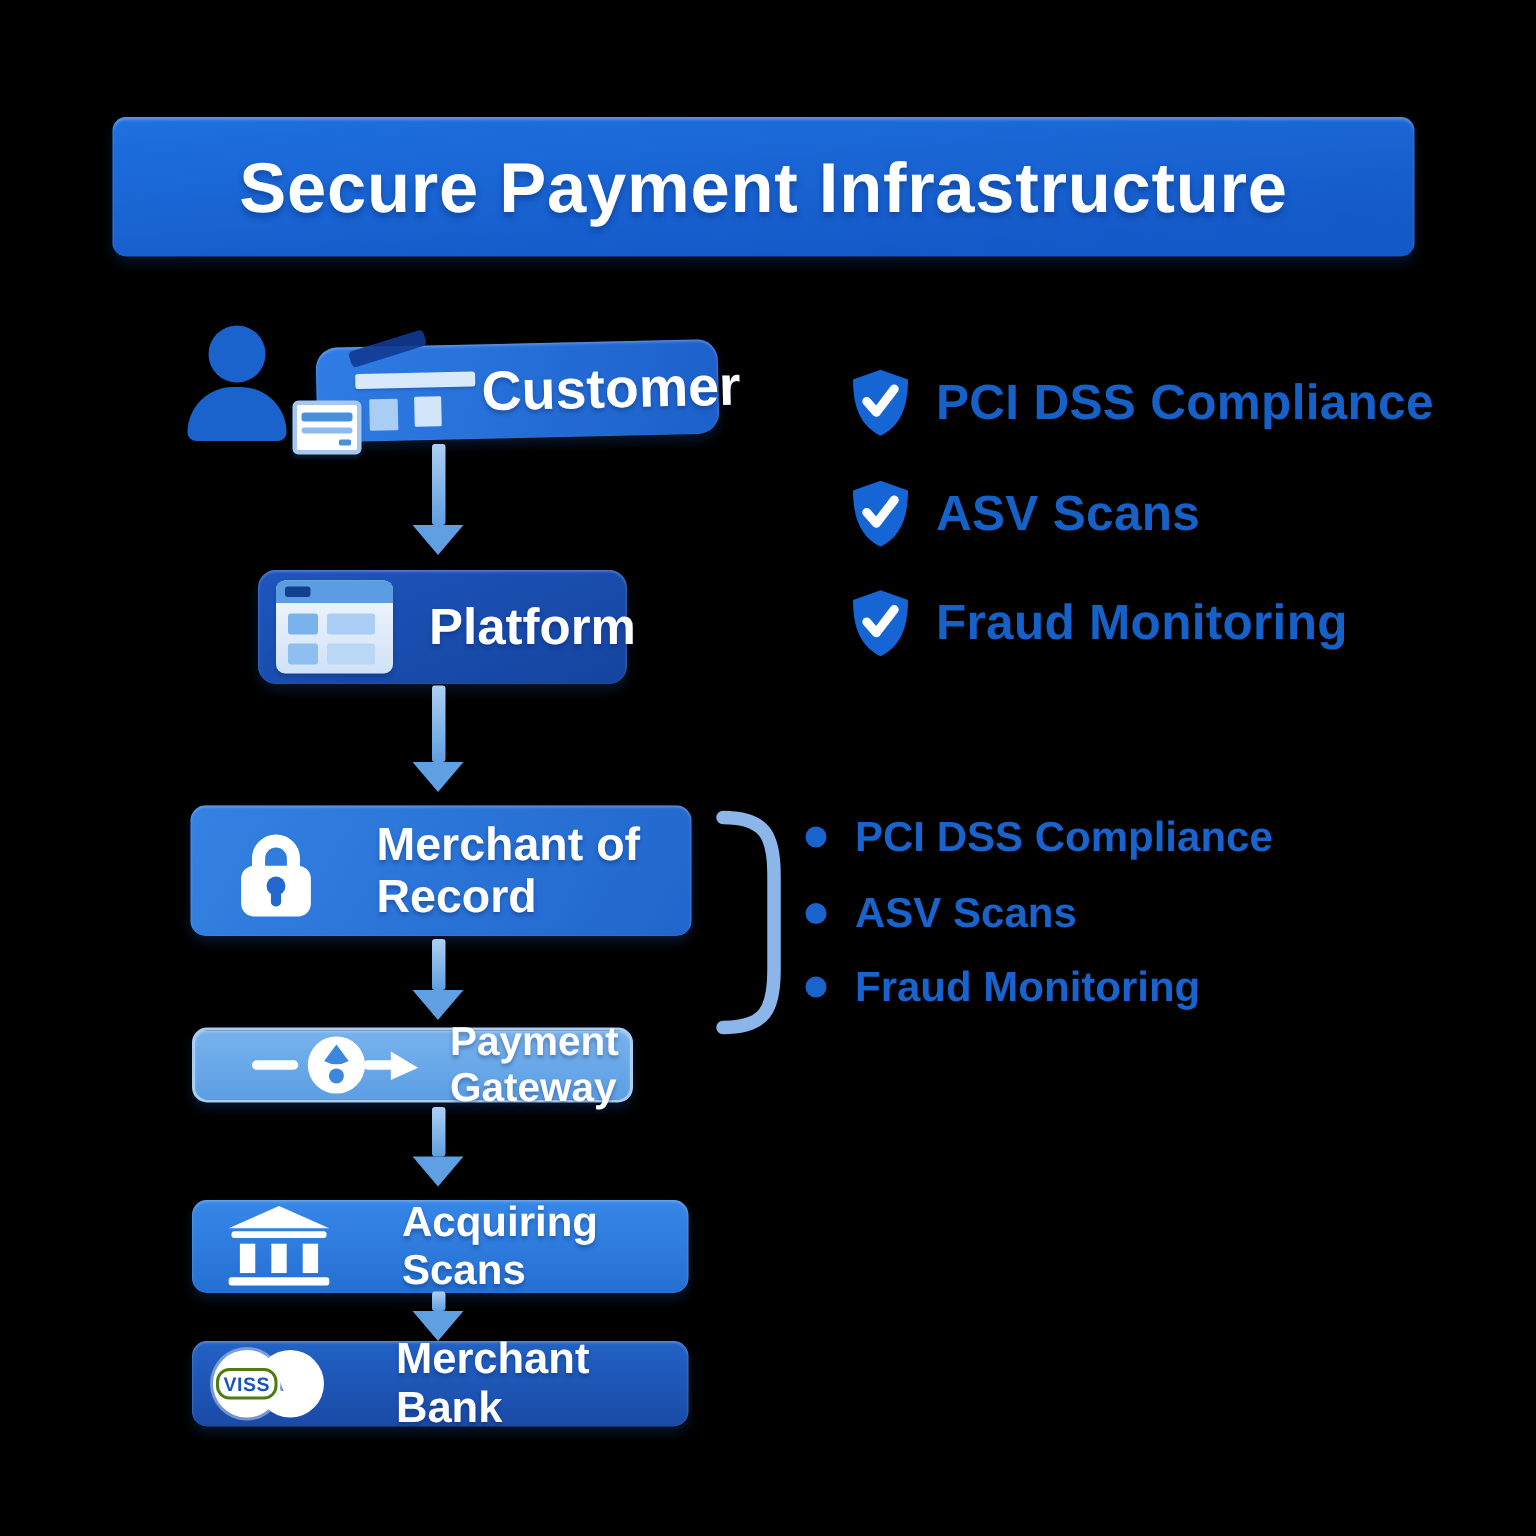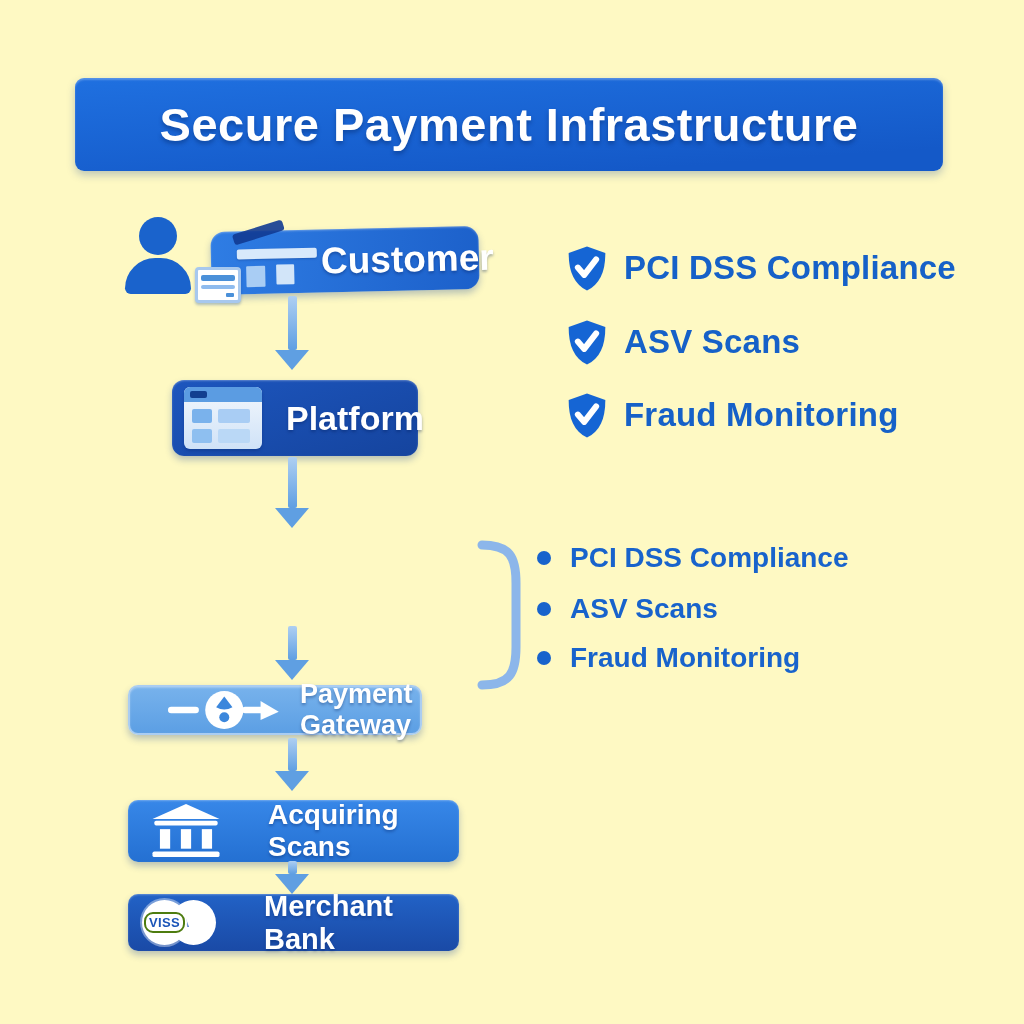--- a/index.html
+++ b/index.html
@@ -1,18 +1,18 @@
 <!DOCTYPE html>
 <html><head>
 <meta charset="utf-8">
 <style>
   * { margin:0; padding:0; box-sizing:border-box; }
   html,body { width:1024px; height:1024px; }
   body { font-family:"Liberation Sans", sans-serif; background:#ffffff; }
-  .canvas { position:relative; width:1024px; height:1024px; background:#fef9c3; overflow:hidden; }
+  .canvas { position:relative; width:1024px; height:1024px; background:#000000; overflow:hidden; }
 
   
   .banner {
     position:absolute; left:75px; top:78px; width:868px; height:93px;
     background:linear-gradient(176deg,#1f70e0 0%, #1459c8 85%);
     border-radius:9px; display:flex; align-items:center; justify-content:center;
     box-shadow:0 4px 8px rgba(21,70,150,.28), inset 0 2px 2px rgba(255,255,255,.25);
   }
   .banner-title {
     color:#fff; font-size:47px; font-weight:bold; letter-spacing:.5px;
@@ -178,20 +178,31 @@
       <div class="br-c4"></div>
     </div>
     <div class="box-label">Platform</div>
   </div>
 
   <div class="arrow arrow2">
     <div class="arrow-shaft"></div>
     <div class="arrow-head"></div>
   </div>
 
+  <div class="flow-box merchant-box">
+    <div class="lock-wrap">
+      <svg width="62" height="64" viewBox="0 0 64 66">
+        <path d="M20,31 v-7 a12,12 0 0 1 24,0 v7" fill="none" stroke="#ffffff" stroke-width="9"></path>
+        <rect x="8" y="29" width="48" height="35" rx="9" fill="#ffffff"></rect>
+        <circle cx="32" cy="43" r="6.5" fill="#2368cc"></circle>
+        <rect x="28.5" y="46" width="7" height="11" rx="3" fill="#2368cc"></rect>
+      </svg>
+    </div>
+    <div class="box-label">Merchant of Record</div>
+  </div>
 
   <div class="arrow arrow3">
     <div class="arrow-shaft"></div>
     <div class="arrow-head"></div>
   </div>
 
   <div class="flow-box gateway-box">
     <div class="gw-wrap">
       <svg width="118" height="40" viewBox="0 0 130 44">
         <rect x="0" y="18.5" width="34" height="7" rx="3.5" fill="#ffffff"></rect>

